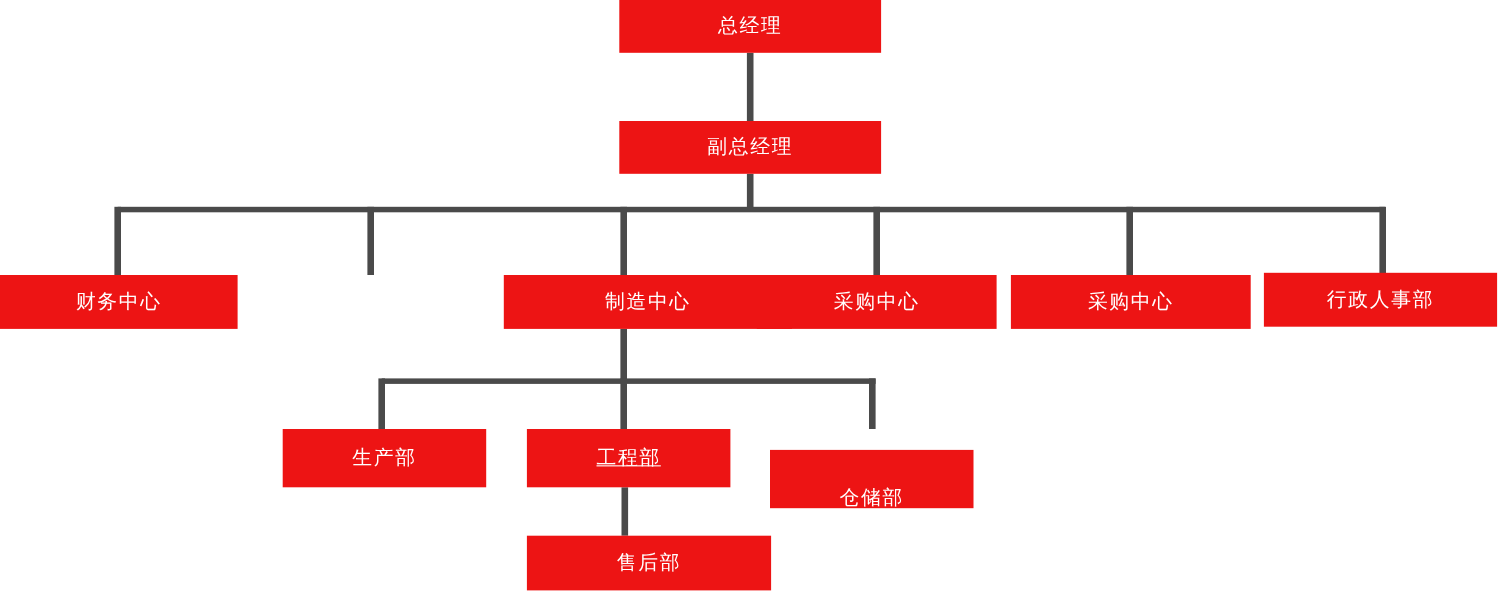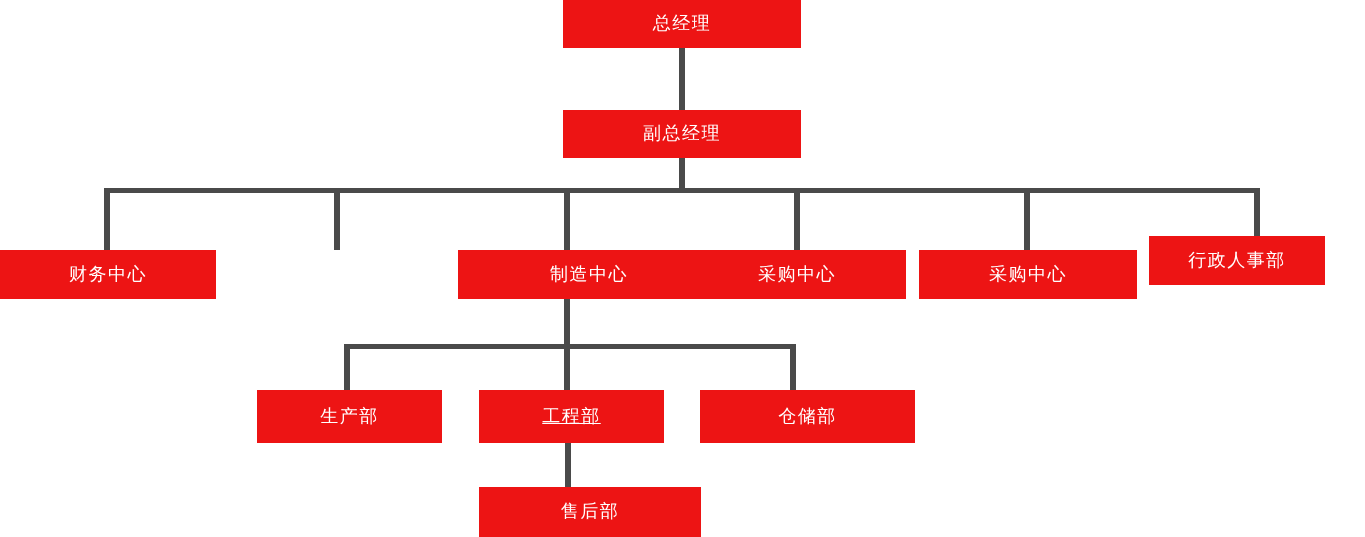--- a/index.html
+++ b/index.html
@@ -88,33 +88,33 @@
   </div>
 
   <div class="node" style="left:688px; top:250px; width:218px; height:49px;">
     <span class="node-label">采购中心</span>
   </div>
 
   <div class="node" style="left:919px; top:250px; width:218px; height:49px;">
     <span class="node-label">采购中心</span>
   </div>
 
-  <div class="node" style="left:1149px; top:236px; width:176px; height:49px;">
+  <div class="node" style="left:1149px; top:248px; width:212px; height:49px;">
     <span class="node-label">行政人事部</span>
   </div>
 
   <div class="node" style="left:257px; top:390px; width:185px; height:53px;">
     <span class="node-label">生产部</span>
   </div>
 
   <div class="node" style="left:479px; top:390px; width:185px; height:53px;text-decoration:underline;">
     <span class="node-label">工程部</span>
   </div>
 
-  <div class="node" style="left:700px; top:390px; width:215px; height:53px;">
+  <div class="node" style="left:700px; top:409px; width:185px; height:53px;align-items:flex-end;">
     <span class="node-label">仓储部</span>
   </div>
 
   <div class="node" style="left:479px; top:487px; width:222px; height:50px;">
     <span class="node-label">售后部</span>
   </div>
 
 </div>
 
 </body></html>

